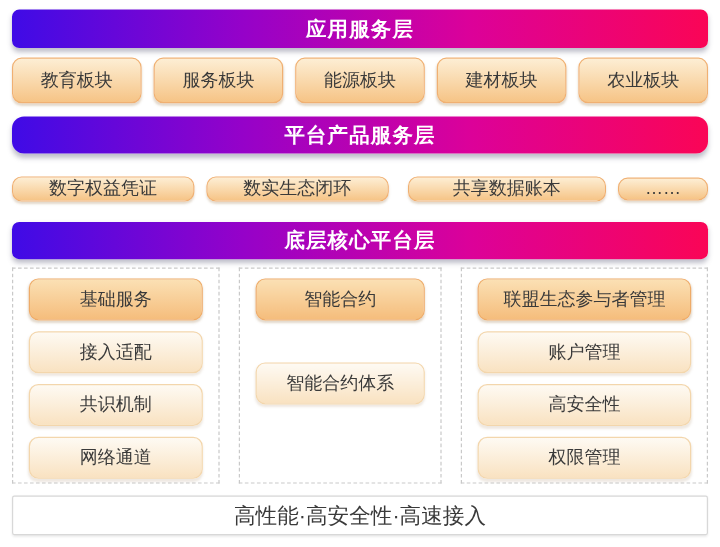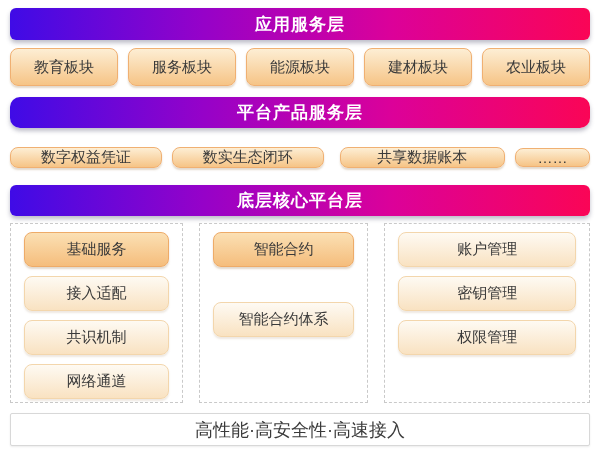--- a/index.html
+++ b/index.html
@@ -76,22 +76,23 @@
       <div class="box box-light">共识机制</div>
       <div class="box box-light">网络通道</div>
     </div>
 
     <div class="col col2">
       <div class="box box-strong">智能合约</div>
       <div class="box box-light">智能合约体系</div>
     </div>
 
     <div class="col col3">
+      <div class="box box-strong">联盟生态参与者管理</div>
       <div class="box box-light">账户管理</div>
-      <div class="box box-light">密钥管理</div>
+      <div class="box box-light">高安全性</div>
       <div class="box box-light">权限管理</div>
     </div>
 
   </div>
 
   <div class="footer">高性能·高安全性·高速接入</div>
 
 </div>
 
 </body></html>

